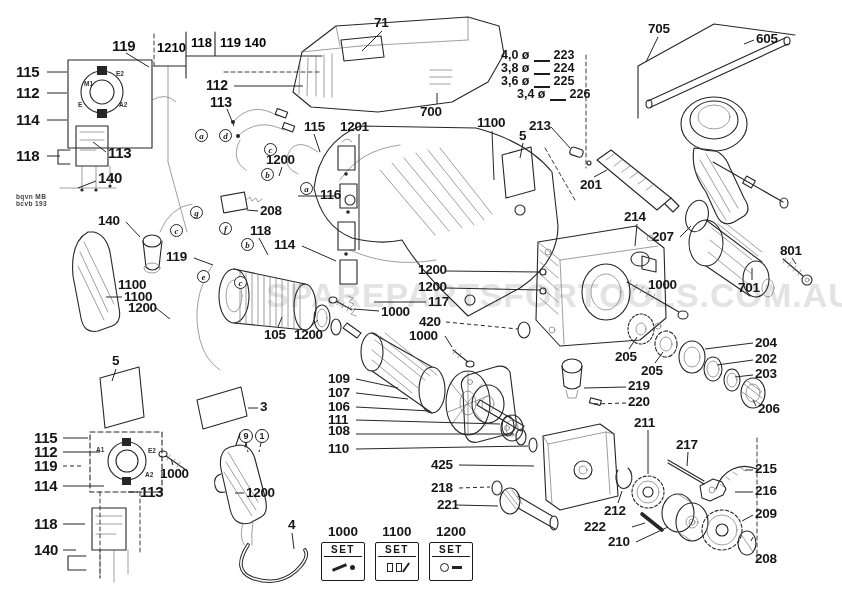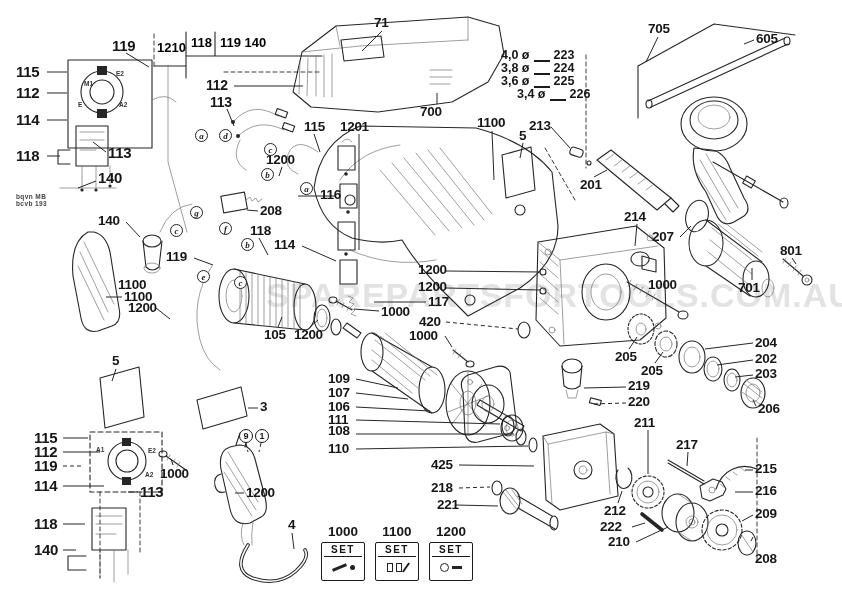--- a/index.html
+++ b/index.html
@@ -474,21 +474,21 @@
     <span class="co" style="left: 641px; top: 364px;">205</span>
     <span class="co" style="left: 628px; top: 379px;">219</span>
     <span class="co" style="left: 628px; top: 395px;">220</span>
     <span class="co" style="left: 634px; top: 416px;">211</span>
     <span class="co" style="left: 676px; top: 438px;">217</span>
     <span class="co" style="left: 755px; top: 462px;">215</span>
     <span class="co" style="left: 755px; top: 484px;">216</span>
     <span class="co" style="left: 755px; top: 507px;">209</span>
     <span class="co" style="left: 755px; top: 529px; margin-top: 23px;">208</span>
     <span class="co" style="left: 604px; top: 504px;">212</span>
-    <span class="co" style="left: 600px; top: 520px;">222</span>
+    <span class="co" style="left: 584px; top: 520px;">222</span>
     <span class="co" style="left: 608px; top: 535px;">210</span>
     <span class="co" style="left: 755px; top: 336px;">204</span>
     <span class="co" style="left: 755px; top: 352px;">202</span>
     <span class="co" style="left: 755px; top: 367px;">203</span>
     <span class="co" style="left: 758px; top: 402px;">206</span>
     <span class="cl" style="left: 195px; top: 129px;">a</span>
     <span class="cl" style="left: 219px; top: 129px;">d</span>
     <span class="cl" style="left: 264px; top: 143px;">c</span>
     <span class="cl" style="left: 261px; top: 168px;">b</span>
     <span class="cl" style="left: 300px; top: 182px;">a</span>

